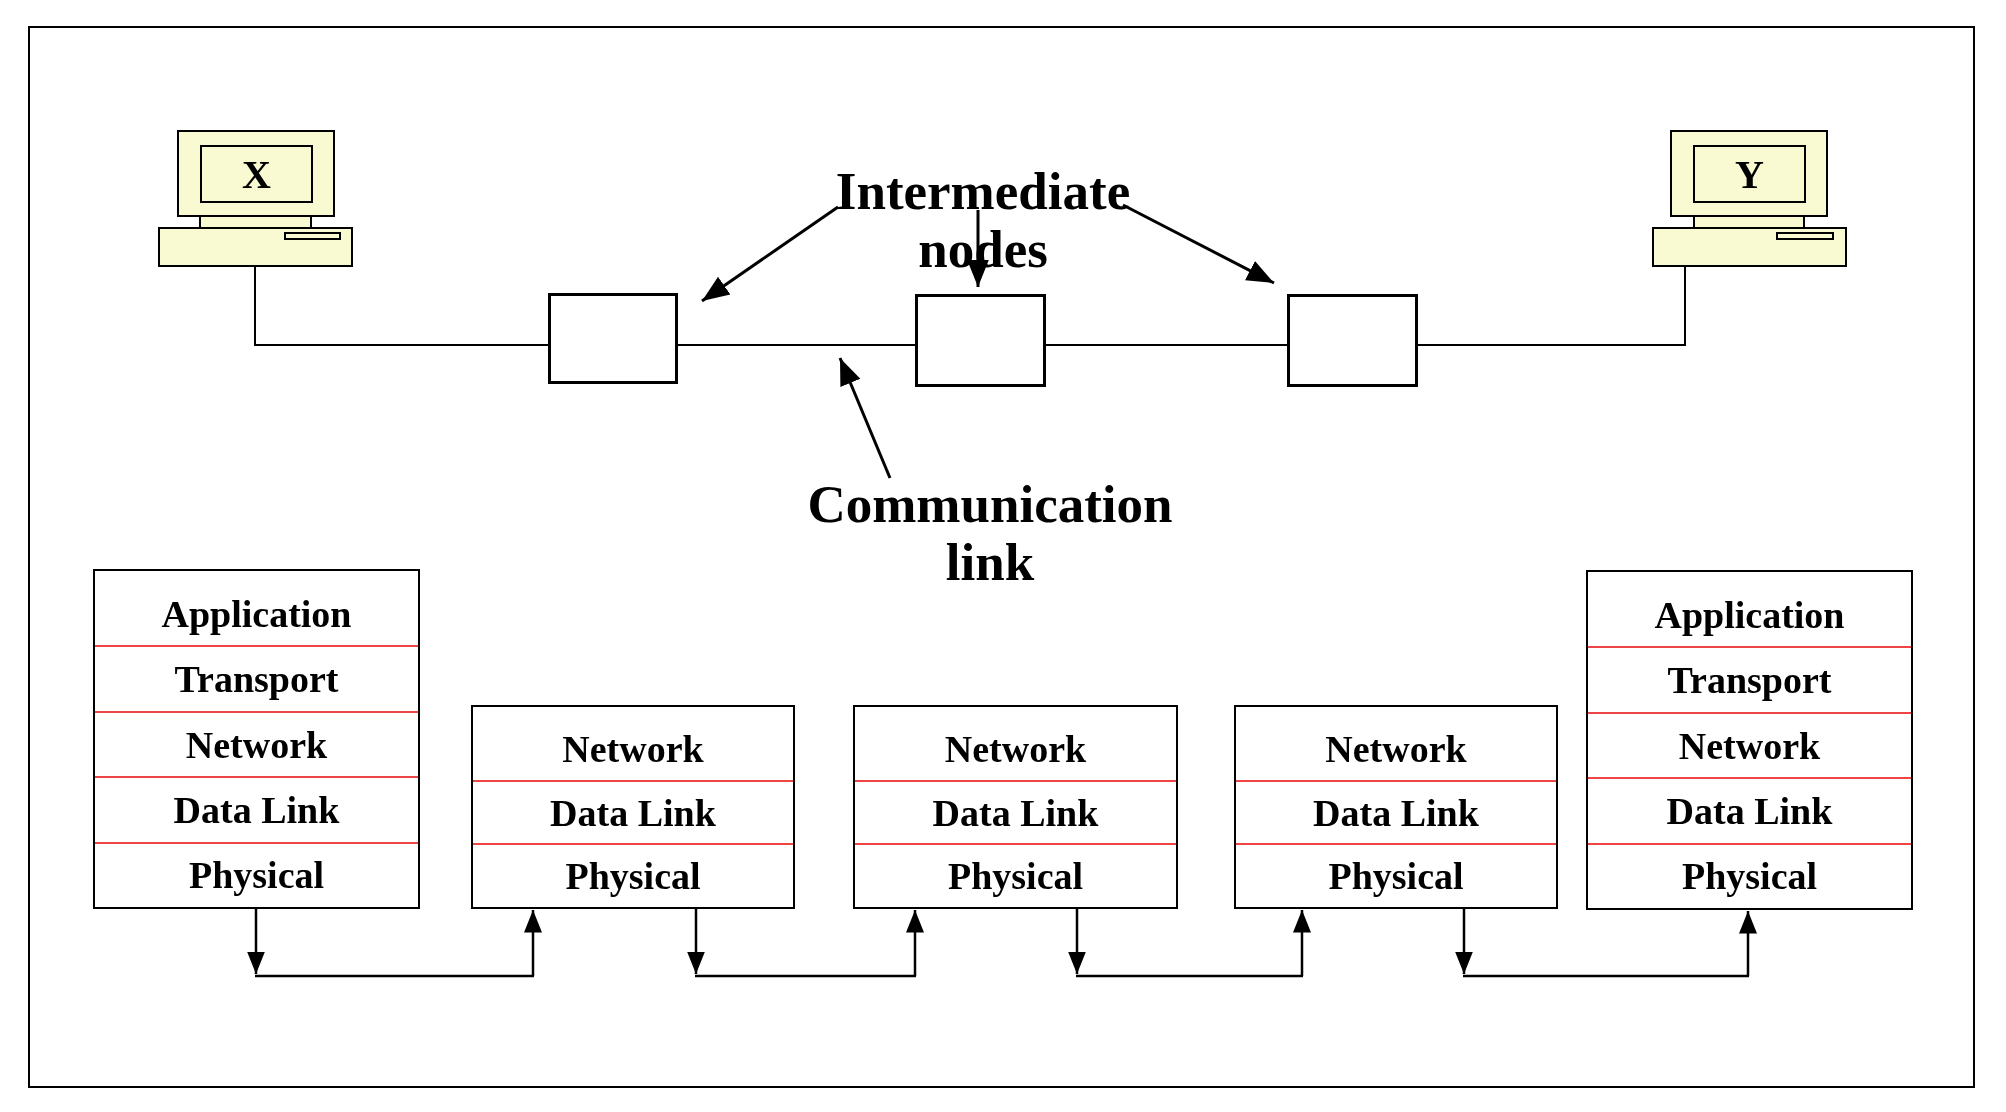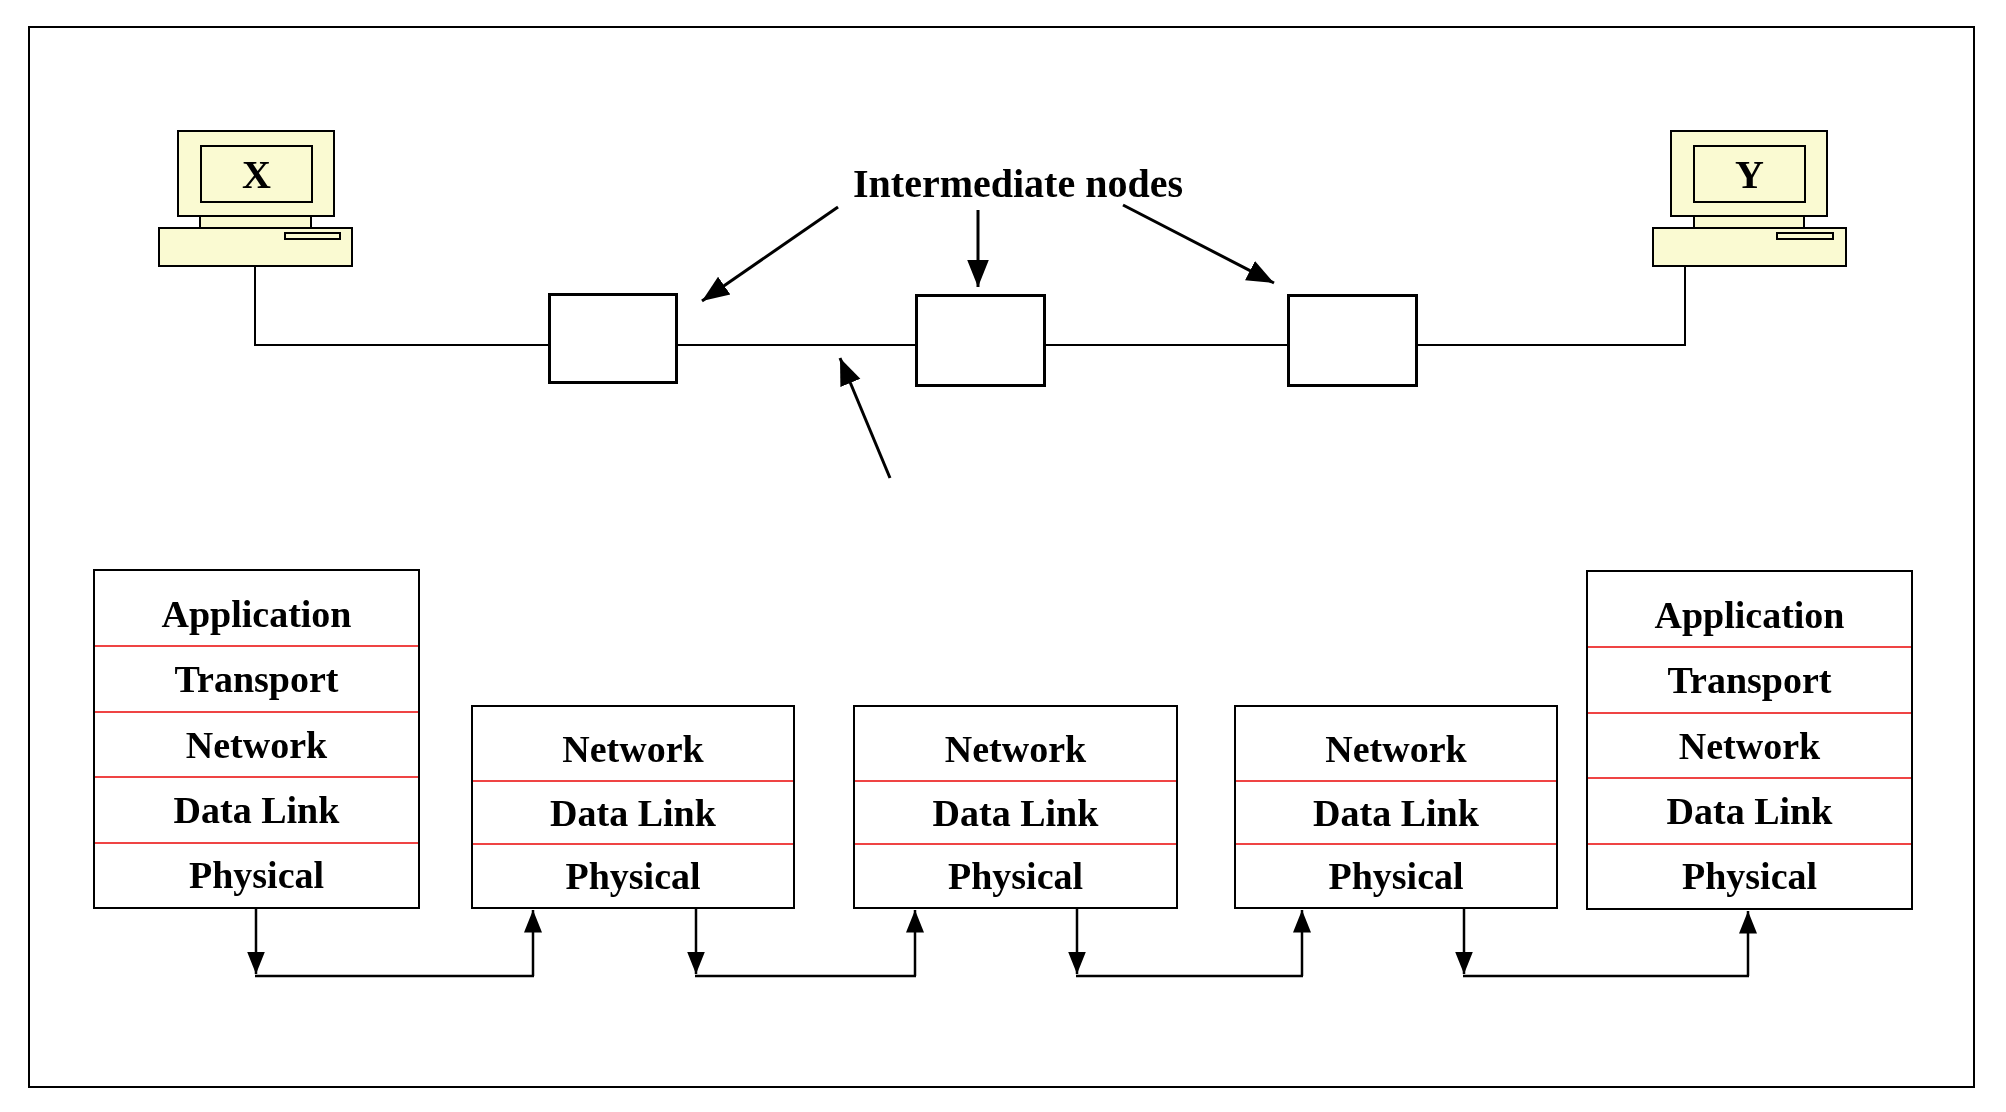--- a/index.html
+++ b/index.html
@@ -15,21 +15,21 @@
   .pc-part{background:#FAFAD2;border:2px solid #000;}
   .pc-neck{background:#FAFAD2;border-left:2px solid #000;border-right:2px solid #000;}
   .pc-screen{display:flex;align-items:center;justify-content:center;
              font-weight:bold;font-size:40px;color:#000;}
   .pc-slot{background:#FAFAD2;border:2px solid #000;}
 
   
   .node-box{background:#ffffff;border:3px solid #000;}
 
   
-  .diagram-label{font-weight:bold;font-size:40px;color:#000;text-align:right;line-height:1.1;}
+  .diagram-label{font-weight:bold;font-size:53px;color:#000;text-align:center;line-height:1.1;}
 
   
   .stack{border:2px solid #000;background:#fff;display:flex;flex-direction:column;}
   .layer{flex:1 1 0;display:flex;align-items:center;justify-content:center;
          font-weight:bold;font-size:38px;color:#000;border-top:2px solid #ef4444;}
   .layer:first-child{border-top:none;margin-top:11px;}
 </style>
 </head>
 <body>
 
@@ -92,20 +92,21 @@
     </div>
     <div class="abs pc-part" style="left:1652px;top:227px;width:195px;height:40px;"></div>
     <div class="abs pc-slot" style="left:1776px;top:232px;width:58px;height:8px;"></div>
   </div>
 
   <div class="abs node-box" style="left:548px;top:293px;width:130px;height:91px;"></div>
   <div class="abs node-box" style="left:915px;top:294px;width:131px;height:93px;"></div>
   <div class="abs node-box" style="left:1287px;top:294px;width:131px;height:93px;"></div>
 
   <div class="abs diagram-label" style="left:783px;top:162px;width:400px;">Intermediate nodes</div>
+  <div class="abs diagram-label" style="left:790px;top:475px;width:400px;">Communication link</div>
 
   <div class="abs stack" style="left:93px;top:569px;width:327px;height:340px;">
     <div class="layer">Application</div>
     <div class="layer">Transport</div>
     <div class="layer">Network</div>
     <div class="layer">Data Link</div>
     <div class="layer">Physical</div>
   </div>
 
   <div class="abs stack" style="left:471px;top:705px;width:324px;height:204px;">

